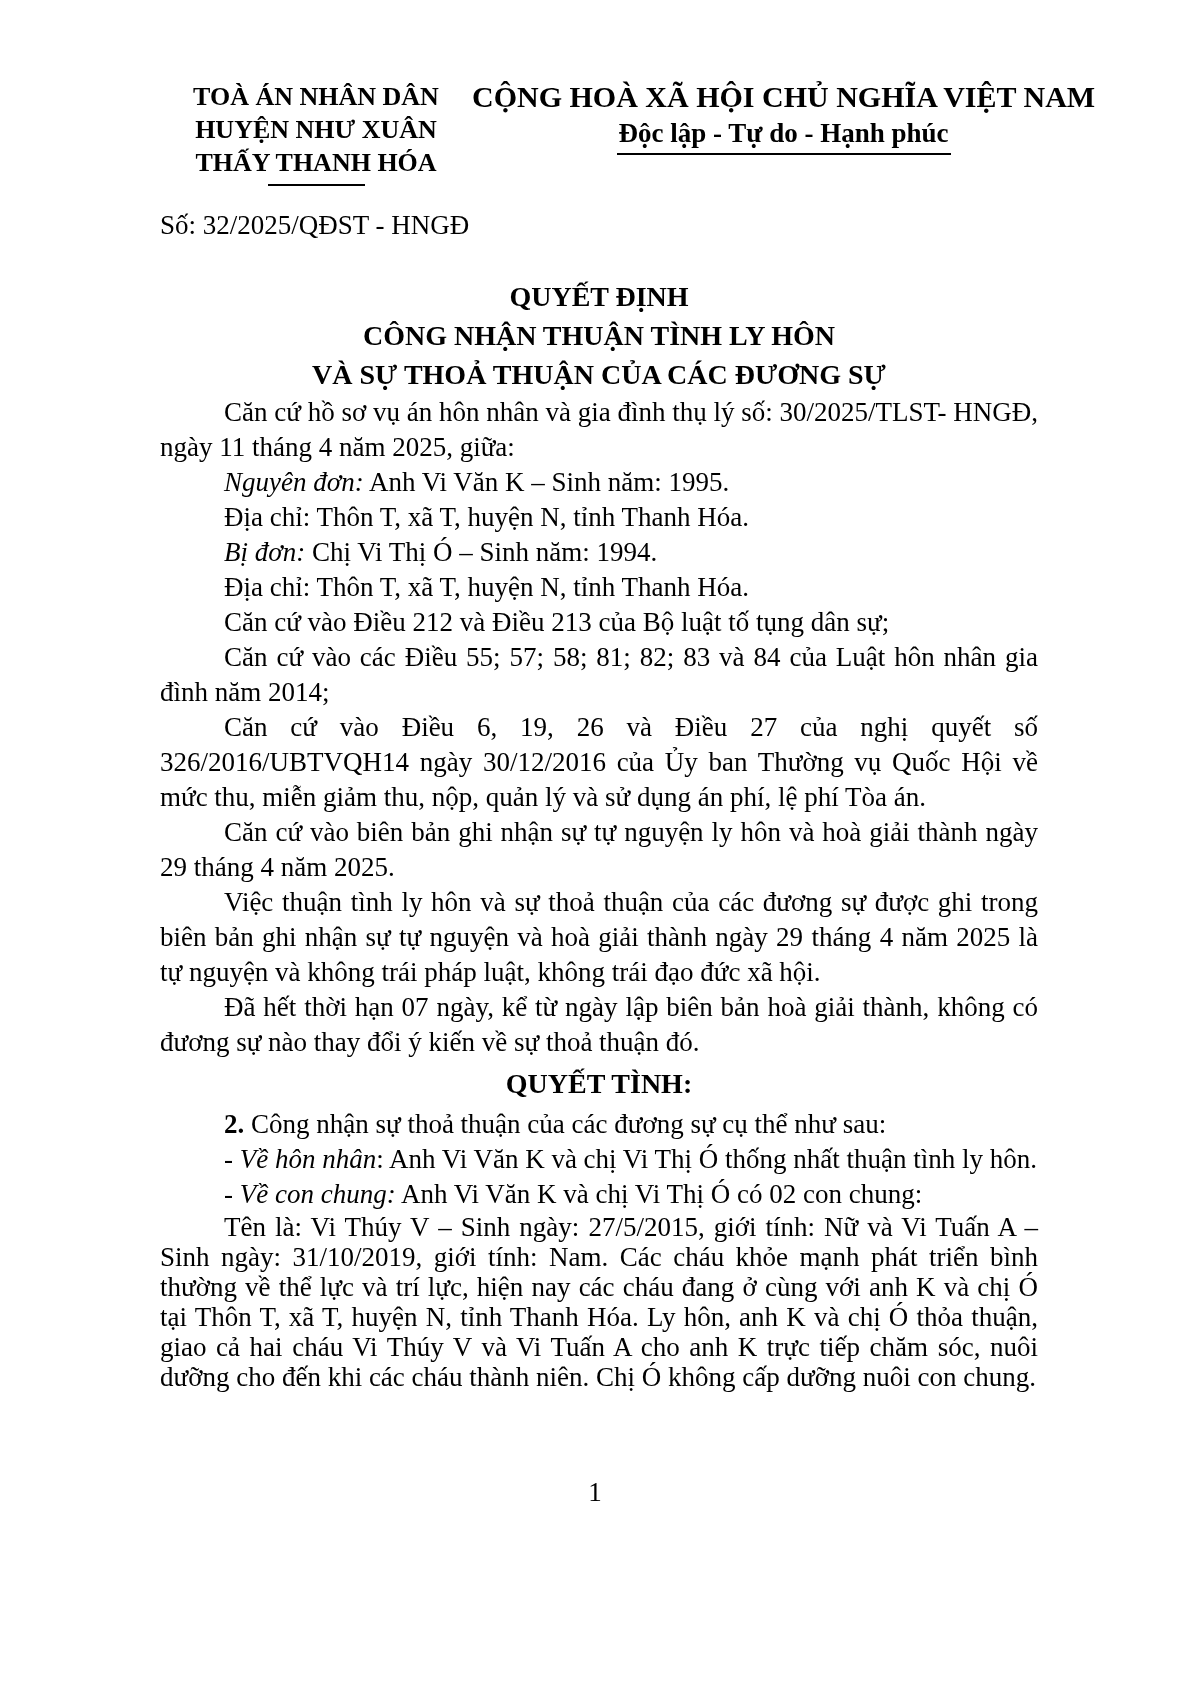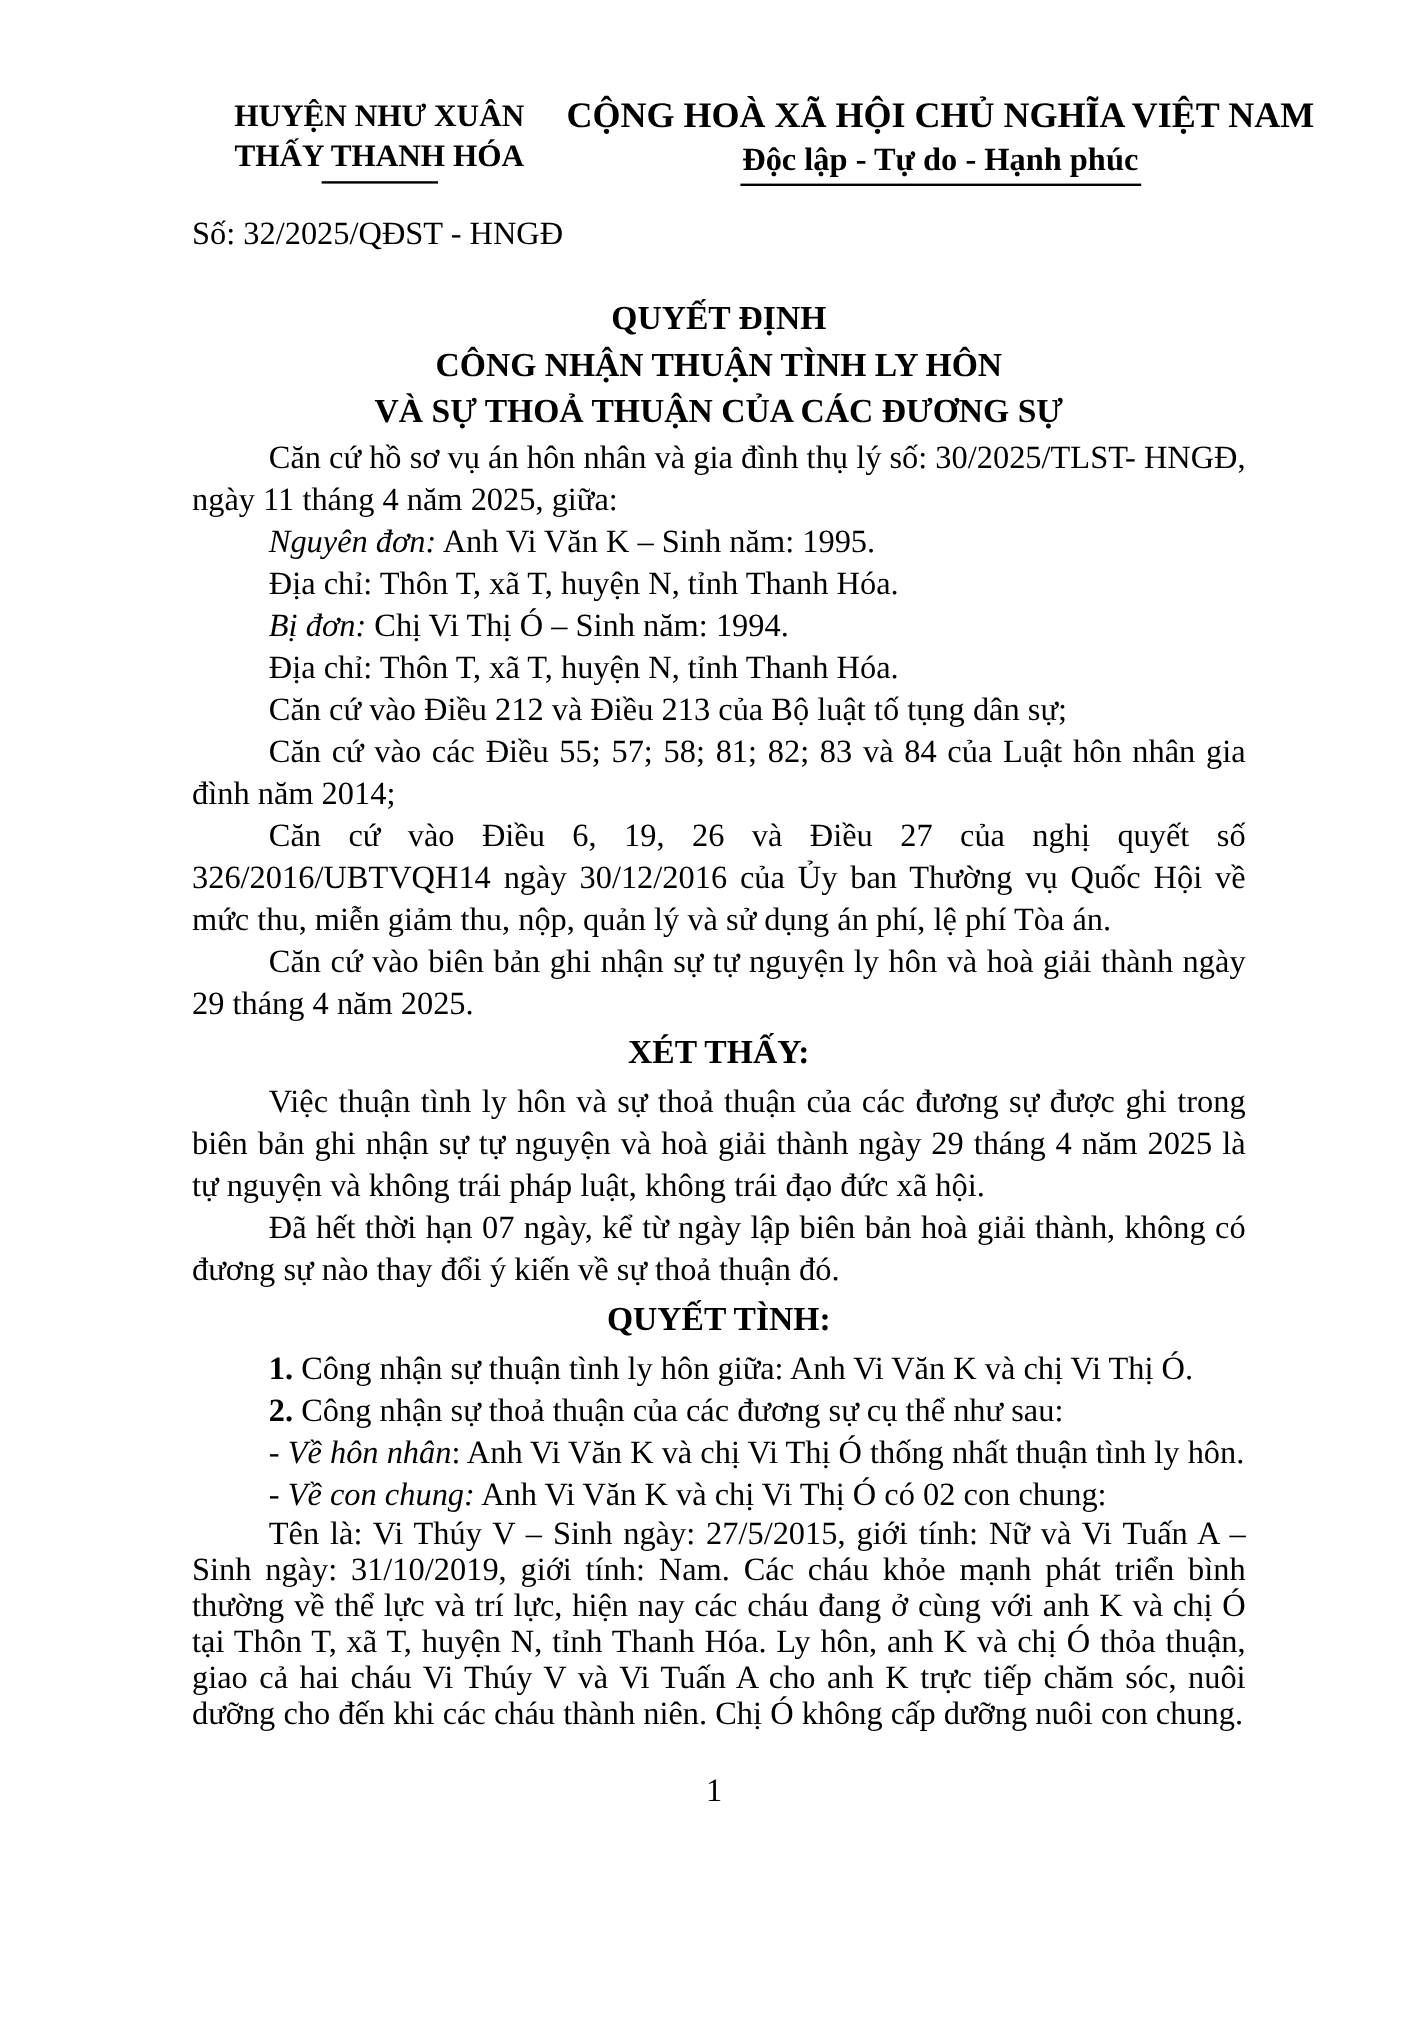--- a/index.html
+++ b/index.html
@@ -109,20 +109,21 @@
     line-height: 32px;
   }
 </style>
 </head>
 <body>
 
 <div class="page">
 
   <div class="header">
     <div class="header-left">
+      <div>TOÀ ÁN NHÂN DÂN</div>
       <div>HUYỆN NHƯ XUÂN</div>
       <div>THẤY THANH HÓA</div>
       <div class="court-rule"></div>
     </div>
     <div class="header-right">
       <div class="nat-line1">CỘNG HOÀ XÃ HỘI CHỦ NGHĨA VIỆT NAM</div>
       <div class="nat-line2">Độc lập - Tự do - Hạnh phúc</div>
     </div>
   </div>
 
@@ -145,28 +146,26 @@
 
     <p><span class="it">Bị đơn:</span><span> Chị Vi Thị Ó – Sinh năm: 1994.</span></p>
 
     <p>Địa chỉ: Thôn T, xã T, huyện N, tỉnh Thanh Hóa.</p>
 
     <p>Căn cứ vào Điều 212 và Điều 213 của Bộ luật tố tụng dân sự;</p>
     <p>Căn cứ vào các Điều 55; 57; 58; 81; 82; 83 và 84 của Luật hôn nhân gia đình năm 2014;</p>
     <p>Căn cứ vào Điều 6, 19, 26 và Điều 27 của nghị quyết số 326/2016/UBTVQH14 ngày 30/12/2016 của Ủy ban Thường vụ Quốc Hội về mức thu, miễn giảm thu, nộp, quản lý và sử dụng án phí, lệ phí Tòa án.</p>
     <p>Căn cứ vào biên bản ghi nhận sự tự nguyện ly hôn và hoà giải thành ngày 29 tháng 4 năm 2025.</p>
 
-    <p class="section-heading">XÉT THẤY:</p>
 
     <p>Việc thuận tình ly hôn và sự thoả thuận của các đương sự được ghi trong biên bản ghi nhận sự tự nguyện và hoà giải thành ngày 29 tháng 4 năm 2025 là tự nguyện và không trái pháp luật, không trái đạo đức xã hội.</p>
     <p>Đã hết thời hạn 07 ngày, kể từ ngày lập biên bản hoà giải thành, không có đương sự nào thay đổi ý kiến về sự thoả thuận đó.</p>
 
     <p class="section-heading">QUYẾT TÌNH:</p>
 
-    <p><span class="bd">1.</span><span> Công nhận sự thuận tình ly hôn giữa: Anh Vi Văn K và chị Vi Thị Ó.</span></p>
 
     <p><span class="bd">2.</span><span> Công nhận sự thoả thuận của các đương sự cụ thể như sau:</span></p>
 
     <p><span>- </span><span class="it">Về hôn nhân</span><span>: Anh Vi Văn K và chị Vi Thị Ó thống nhất thuận tình ly hôn.</span></p>
 
     <p><span>- </span><span class="it">Về con chung:</span><span> Anh Vi Văn K và chị Vi Thị Ó có 02 con chung:</span></p>
 
     <p class="tight">Tên là: Vi Thúy V – Sinh ngày: 27/5/2015, giới tính: Nữ và Vi Tuấn A – Sinh ngày: 31/10/2019, giới tính: Nam. Các cháu khỏe mạnh phát triển bình thường về thể lực và trí lực, hiện nay các cháu đang ở cùng với anh K và chị Ó tại Thôn T, xã T, huyện N, tỉnh Thanh Hóa. Ly hôn, anh K và chị Ó thỏa thuận, giao cả hai cháu Vi Thúy V và Vi Tuấn A cho anh K trực tiếp chăm sóc, nuôi dưỡng cho đến khi các cháu thành niên. Chị Ó không cấp dưỡng nuôi con chung.</p>
   </div>
 

